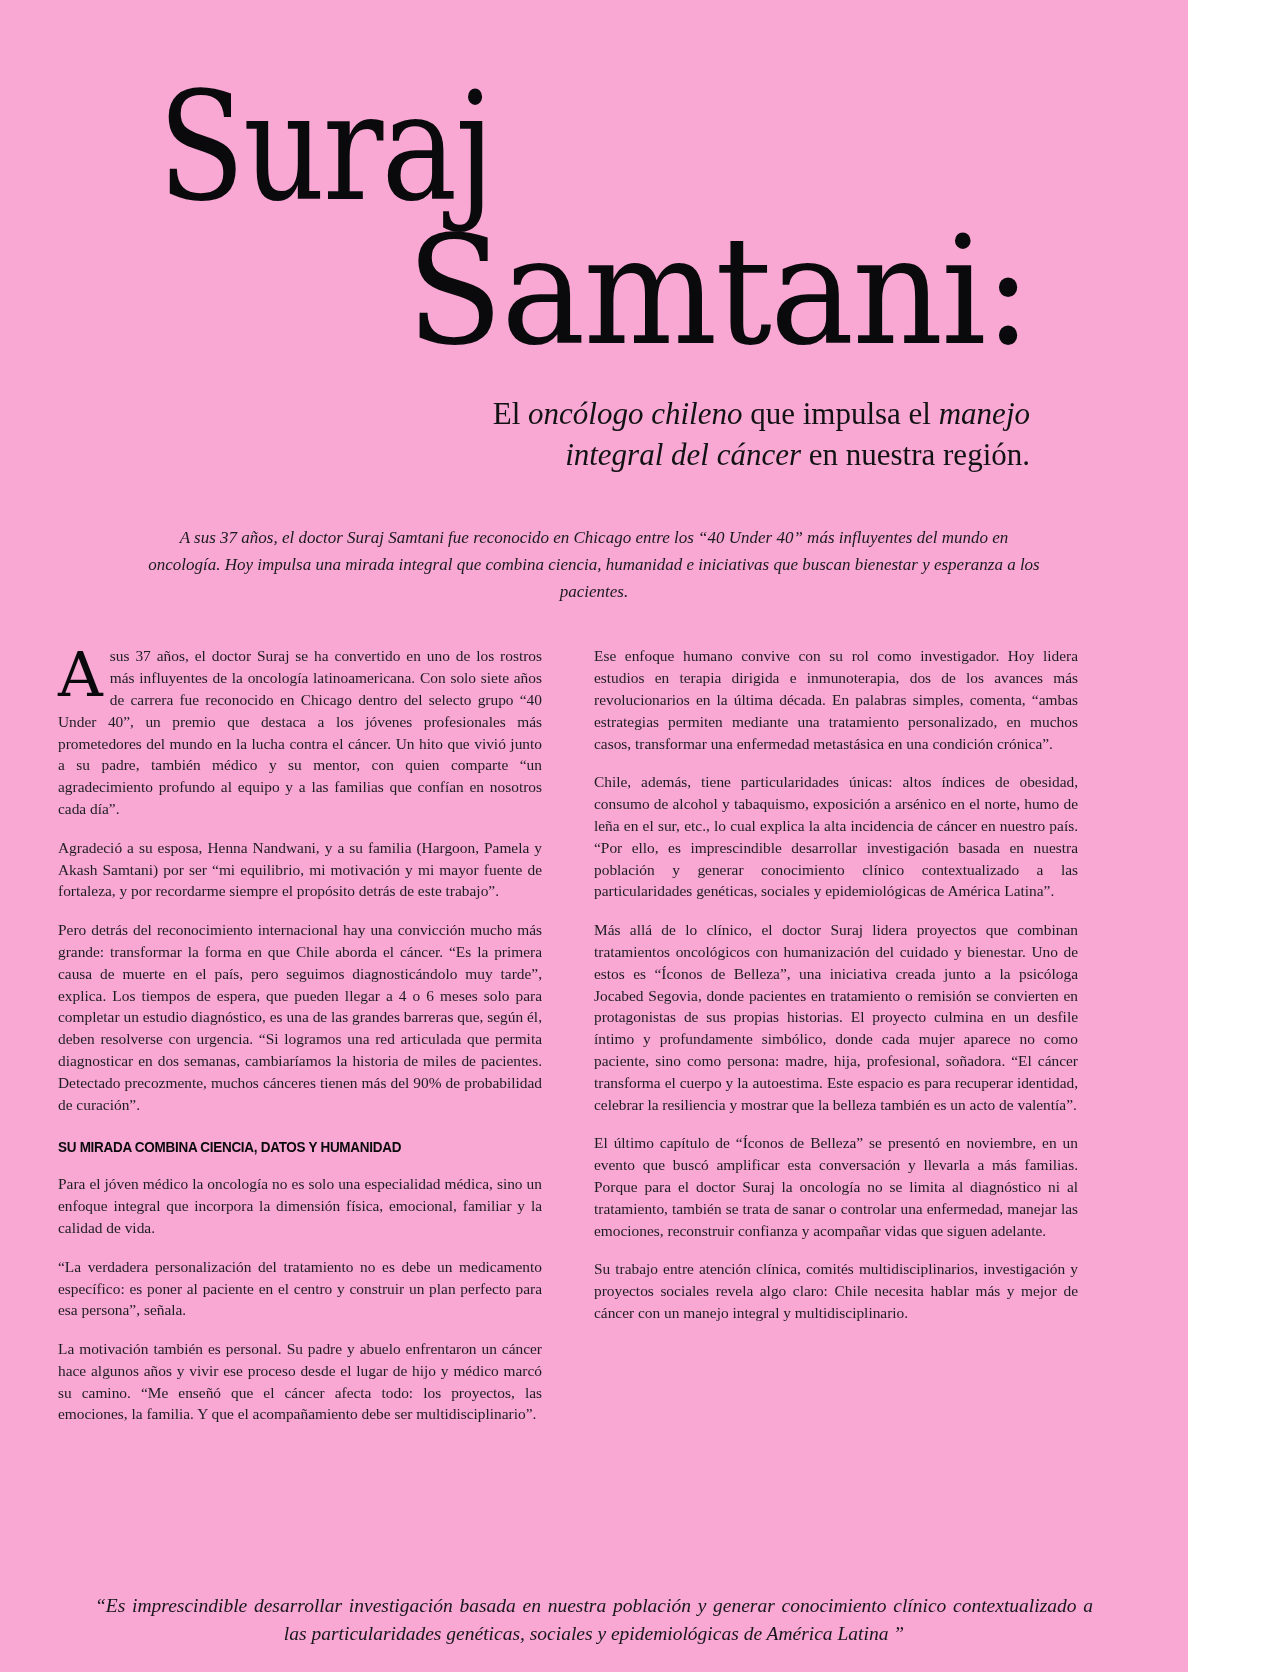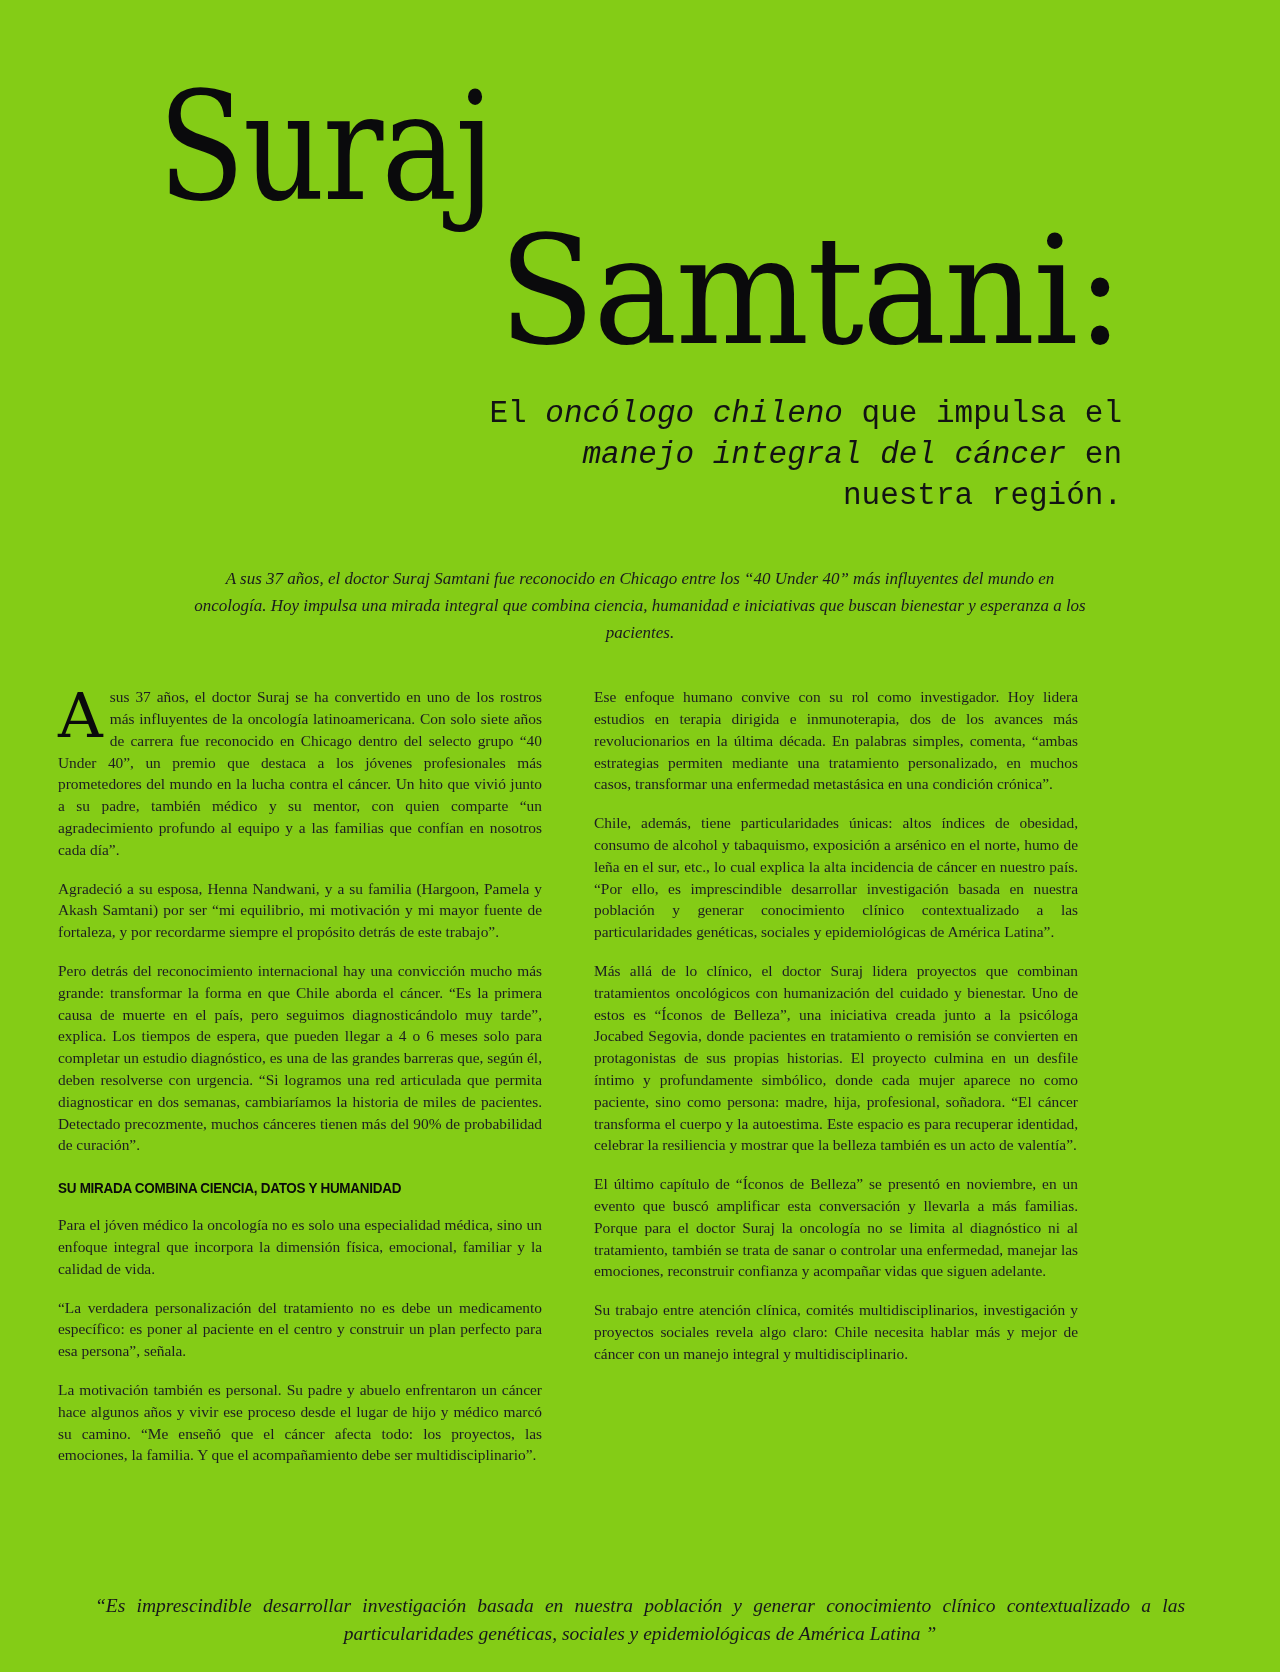--- a/index.html
+++ b/index.html
@@ -10,24 +10,24 @@
   body {
     width: 1280px;
     height: 1672px;
     font-family: "Liberation Serif", "DejaVu Serif", serif;
     color: #16161a;
     position: relative;
     overflow: hidden;
   }
 
   .page {
-    width: 1280px;
+    width: 1188px;
     height: 1672px;
     position: relative;
-    background: #84cc16;
+    background: #f9a8d4;
     box-sizing: border-box;
   }
 
   
   .title-block {
     padding: 78px 158px 0 158px;
     box-sizing: border-box;
   }
   .headline {
     font-family: "DejaVu Serif", "Liberation Serif", serif;
@@ -52,21 +52,21 @@
     transform: scaleX(0.94);
     transform-origin: right center;
     margin-top: 6px;
   }
 
   .subtitle {
     margin: 34px 0 16px 0;
     text-align: right;
     font-size: 31px;
     line-height: 1.32;
-    font-family: Liberation Mono, monospace;
+    font-family: Liberation Serif, serif;
     color: #121214;
     padding-left: 300px;
   }
   .subtitle em {
     font-style: italic;
   }
 
   
   .deck {
     margin: 48px auto 0 auto;

